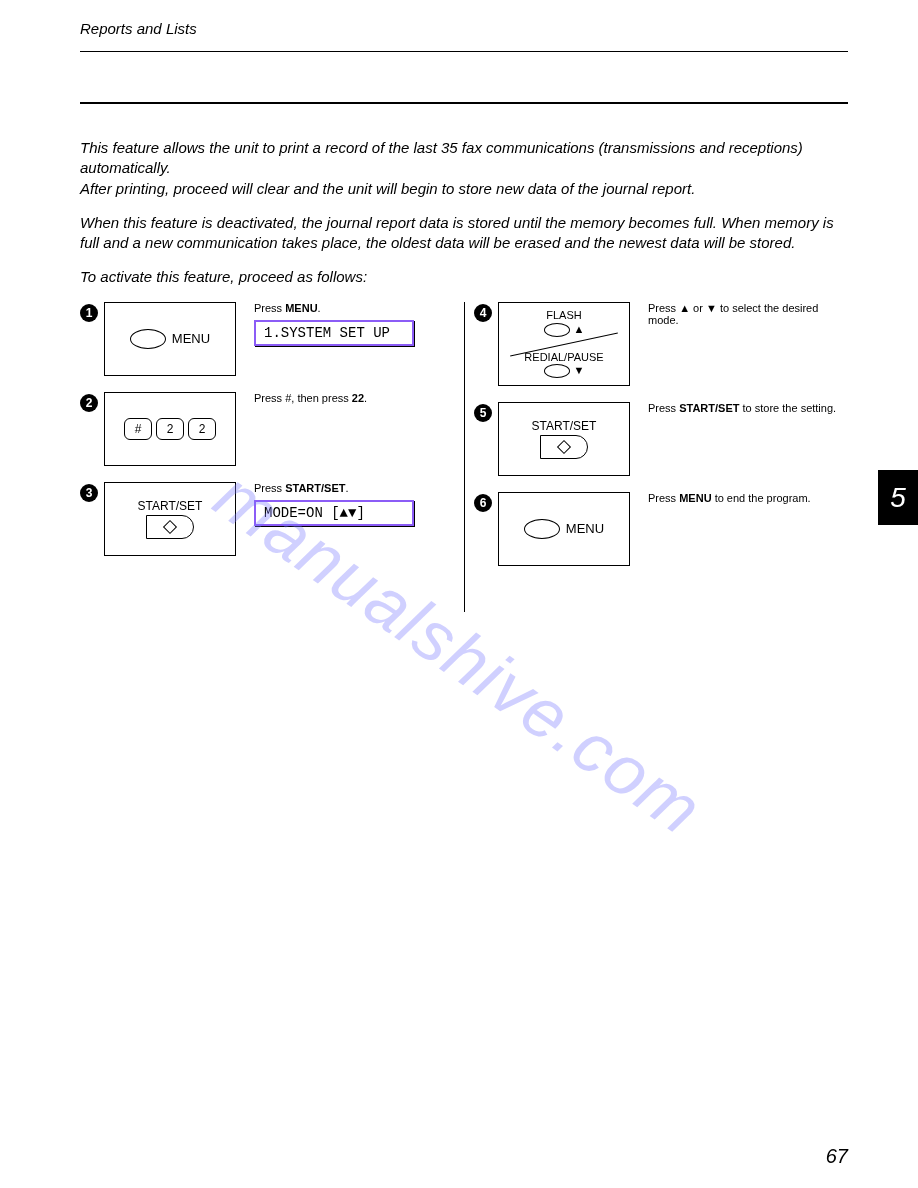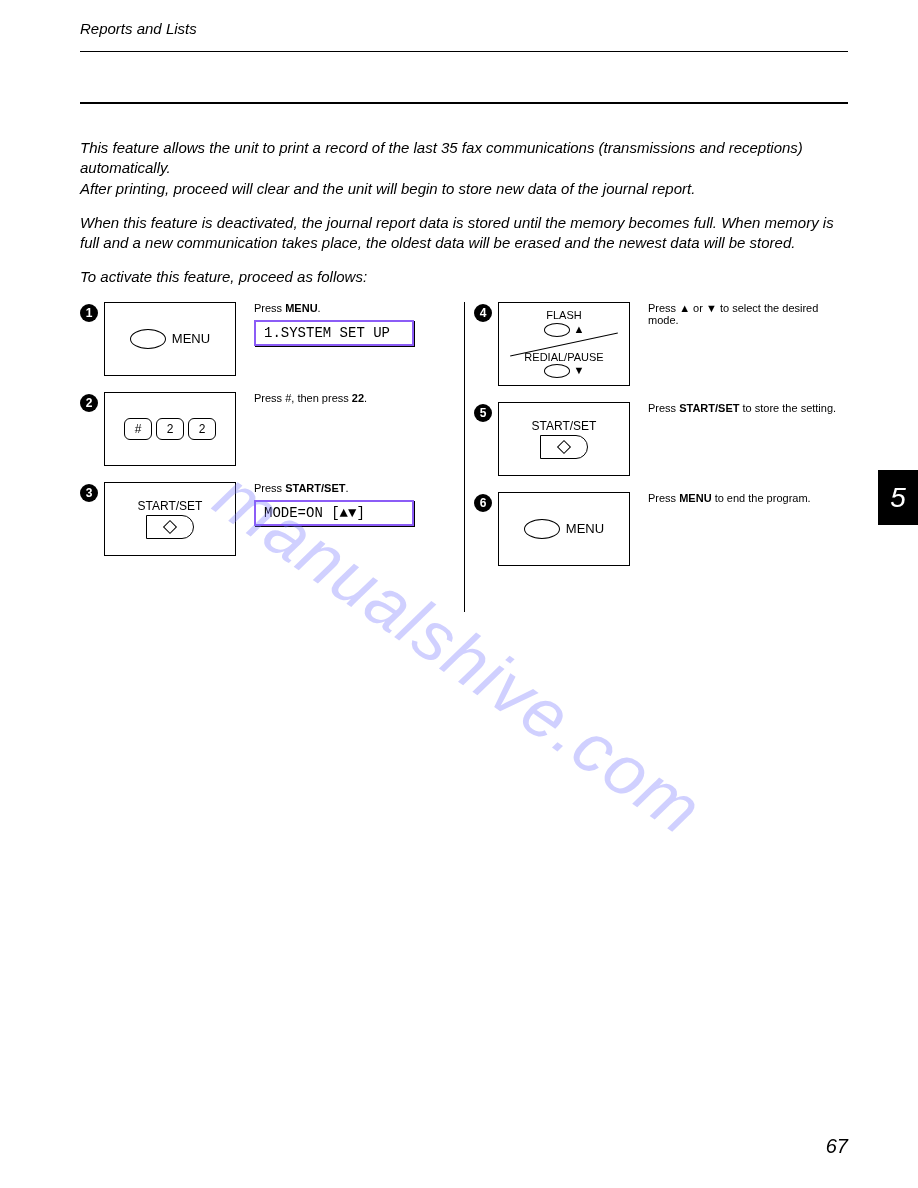--- a/index.html
+++ b/index.html
@@ -160,21 +160,21 @@
     background: #000;
     color: #fff;
     font-style: italic;
     font-size: 28px;
     display: flex;
     align-items: center;
     justify-content: center;
   }
   .page-num {
     position: absolute;
-    bottom: 30px;
+    bottom: 20px;
     right: 70px;
     font-style: italic;
     font-size: 20px;
   }
   .watermark {
     position: absolute;
     left: 50%;
     top: 55%;
     transform: translate(-50%, -50%) rotate(35deg);
     font-size: 70px;

